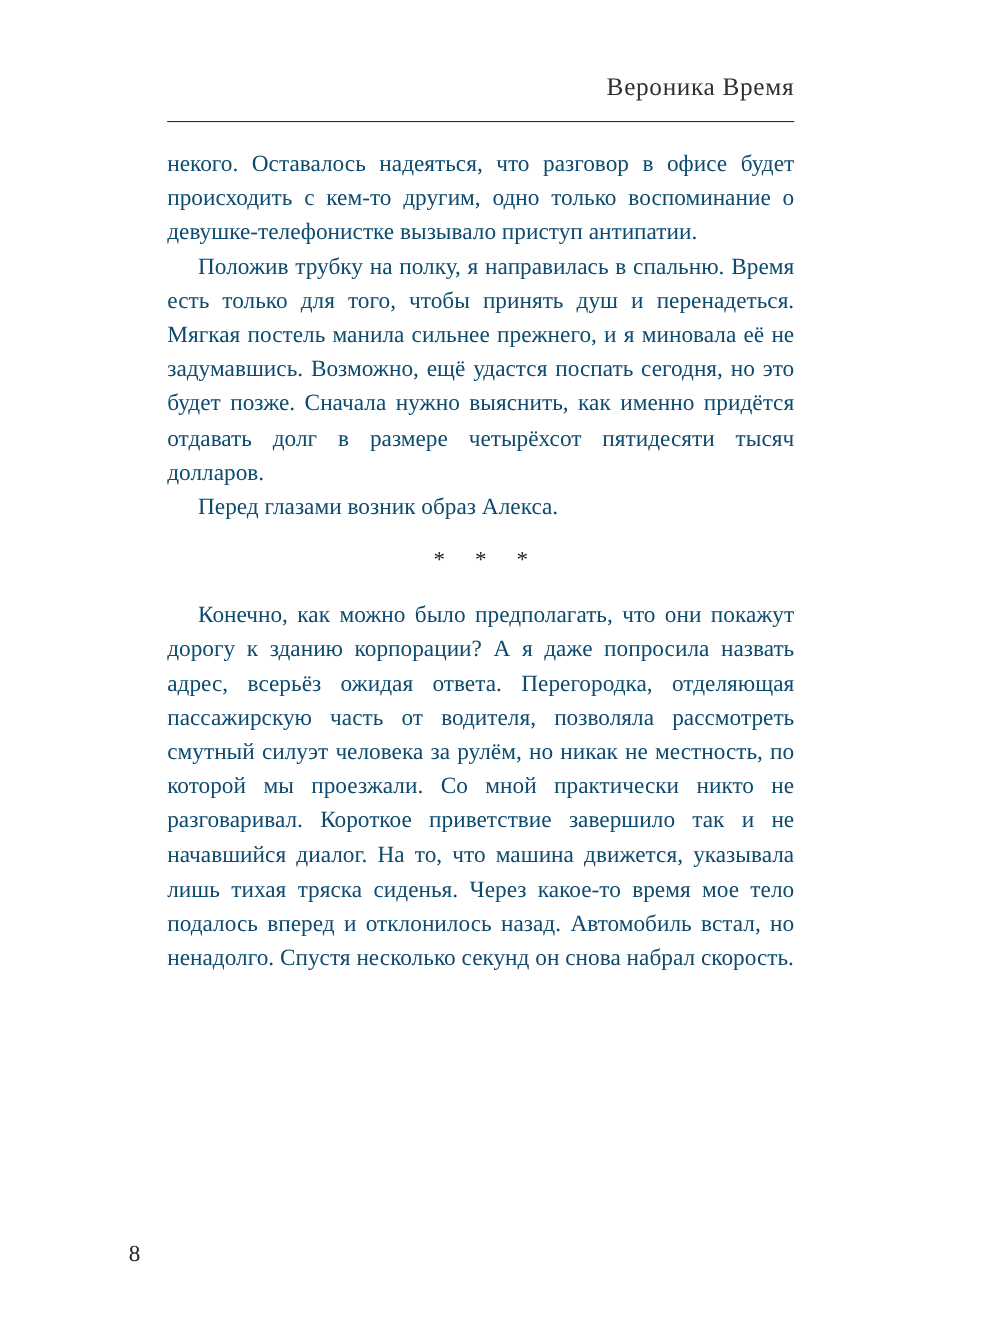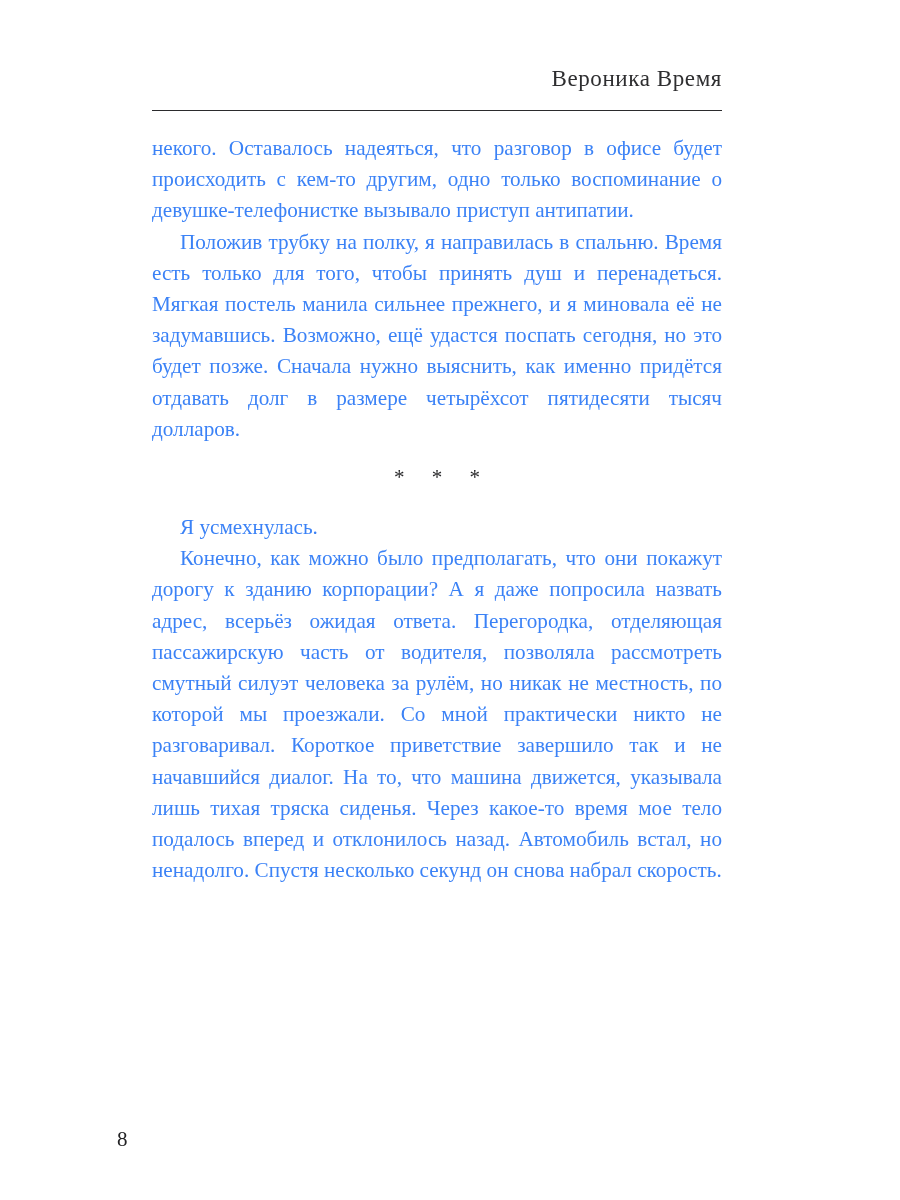--- a/index.html
+++ b/index.html
@@ -50,21 +50,21 @@
     width: 570px;
   }
 
   p.para {
     margin: 0;
     font-size: 21.2px;
     line-height: 31.2px;
     text-align: justify;
     text-justify: inter-word;
     text-indent: 28px;
-    color: #3b82f6;
+    color: #0c4a6e;
     -webkit-font-smoothing: antialiased;
   }
 
   p.para.noindent {
     text-indent: 0;
   }
 
   
   p.para { text-align-last: left; }
 
@@ -95,23 +95,23 @@
 <div class="page">
 
   <div class="running-head">Вероника Время</div>
 
   <div class="head-rule"></div>
 
   <div class="textblock">
 
     <p class="para noindent">некого. Оставалось надеяться, что разговор в офисе будет происходить с кем-то другим, одно только воспоминание о девушке-телефонистке вызывало приступ антипатии.</p>
     <p class="para">Положив трубку на полку, я направилась в спальню. Время есть только для того, чтобы принять душ и перенадеться. Мягкая постель манила сильнее прежнего, и я миновала её не задумавшись. Возможно, ещё удастся поспать сегодня, но это будет позже. Сначала нужно выяснить, как именно придётся отдавать долг в размере четырёхсот пятидесяти тысяч долларов.</p>
+    <p class="para">Перед глазами возник образ Алекса.</p>
 
     <div class="scene-break">* * *</div>
 
-    <p class="para">Я усмехнулась.</p>
     <p class="para">Конечно, как можно было предполагать, что они покажут дорогу к зданию корпорации? А я даже попросила назвать адрес, всерьёз ожидая ответа. Перегородка, отделяющая пассажирскую часть от водителя, позволяла рассмотреть смутный силуэт человека за рулём, но никак не местность, по которой мы проезжали. Со мной практически никто не разговаривал. Короткое приветствие завершило так и не начавшийся диалог. На то, что машина движется, указывала лишь тихая тряска сиденья. Через какое-то время мое тело подалось вперед и отклонилось назад. Автомобиль встал, но ненадолго. Спустя несколько секунд он снова набрал скорость.</p>
 
   </div>
 
   <div class="folio">8</div>
 
 </div>
 
 </body></html>

